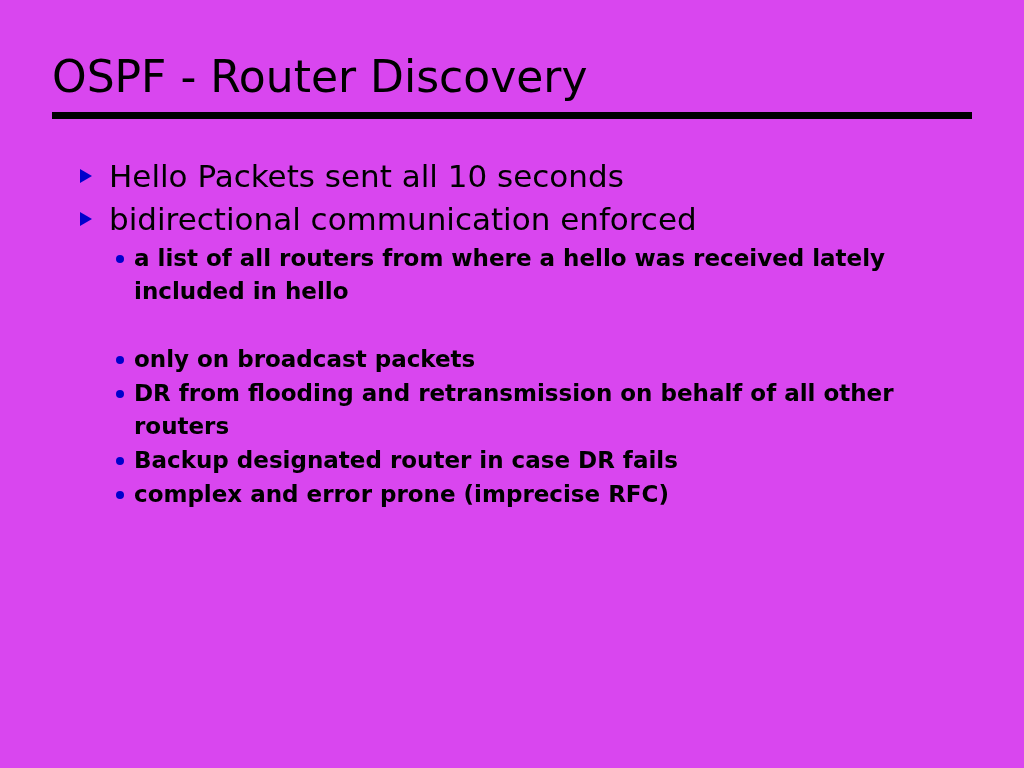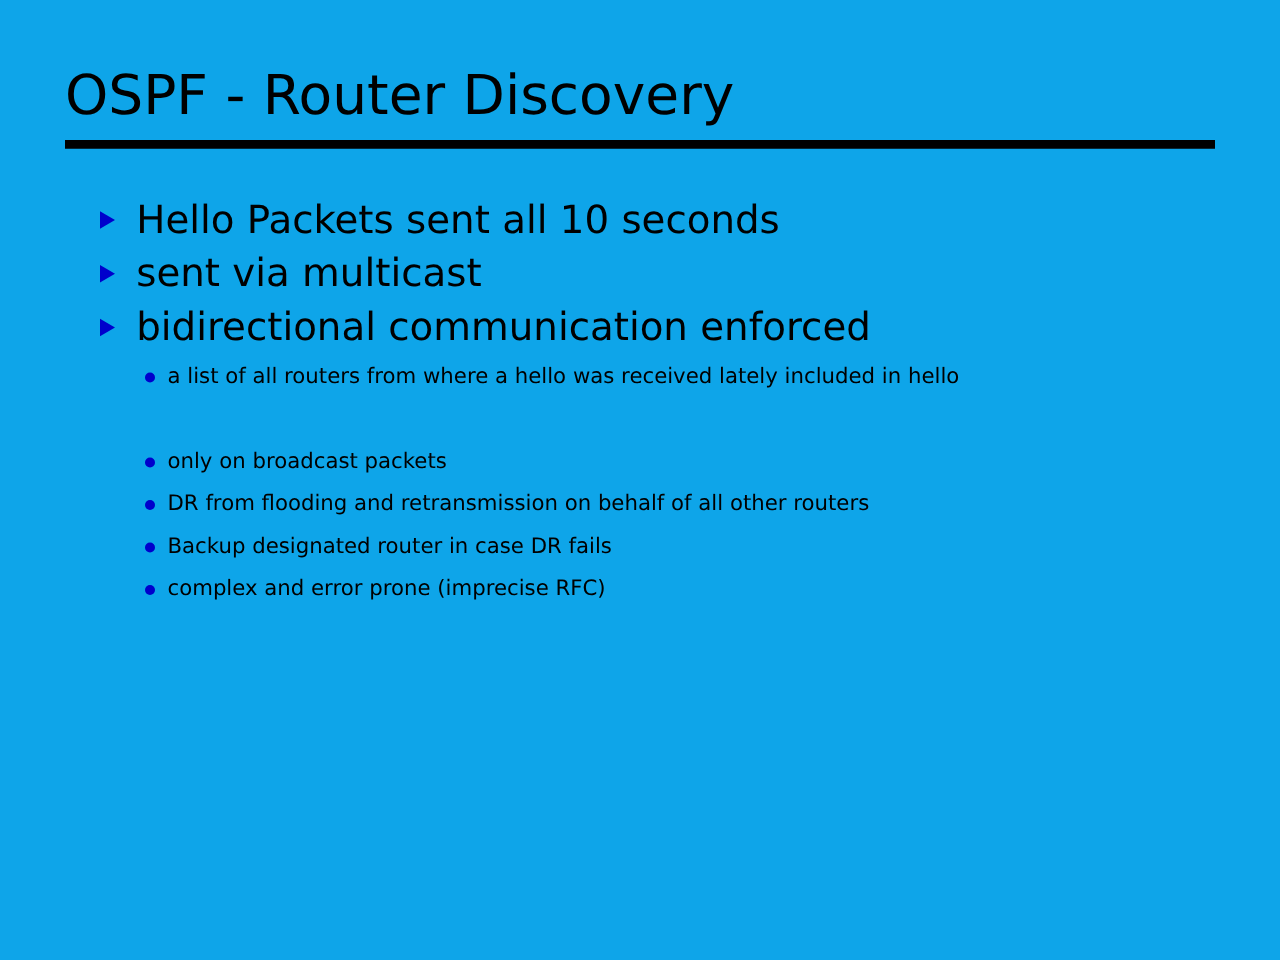--- a/index.html
+++ b/index.html
@@ -11,21 +11,21 @@
     height: 768px;
     background: #ffffff;
     font-family: "DejaVu Sans", sans-serif;
     overflow: hidden;
     position: relative;
   }
 
   .slide {
     position: absolute;
     inset: 0;
-    background: #0ea5e9;
+    background: #d946ef;
   }
 
   
   .title-block {
     position: absolute;
     left: 52px;
     top: 50px;
     width: 920px;
   }
   .slide-title {
@@ -98,24 +98,24 @@
     position: absolute;
     left: 2px;
     top: 13px;
     width: 8px;
     height: 8px;
     border-radius: 50%;
     background: #0000cc;
   }
   .lvl2 .text {
     flex: 1 1 auto;
-    font-size: 17px;
+    font-size: 23px;
     line-height: 33px;
     color: #000000;
-    font-weight: 400;
+    font-weight: 700;
     max-width: 770px;
   }
 
   .spacer {
     height: 34px;
   }
 </style>
 </head>
 <body>
 
@@ -129,26 +129,20 @@
 
   <div class="body-block">
 
     <div class="lvl1">
       <span class="marker">
           <span class="tri"></span>
         </span>
       <span class="text">Hello Packets sent all 10 seconds</span>
     </div>
 
-    <div class="lvl1">
-      <span class="marker">
-          <span class="tri"></span>
-        </span>
-      <span class="text">sent via multicast</span>
-    </div>
 
     <div class="lvl1">
       <span class="marker">
           <span class="tri"></span>
         </span>
       <span class="text">bidirectional communication enforced</span>
     </div>
 
     <div class="lvl2">
       <span class="marker">

